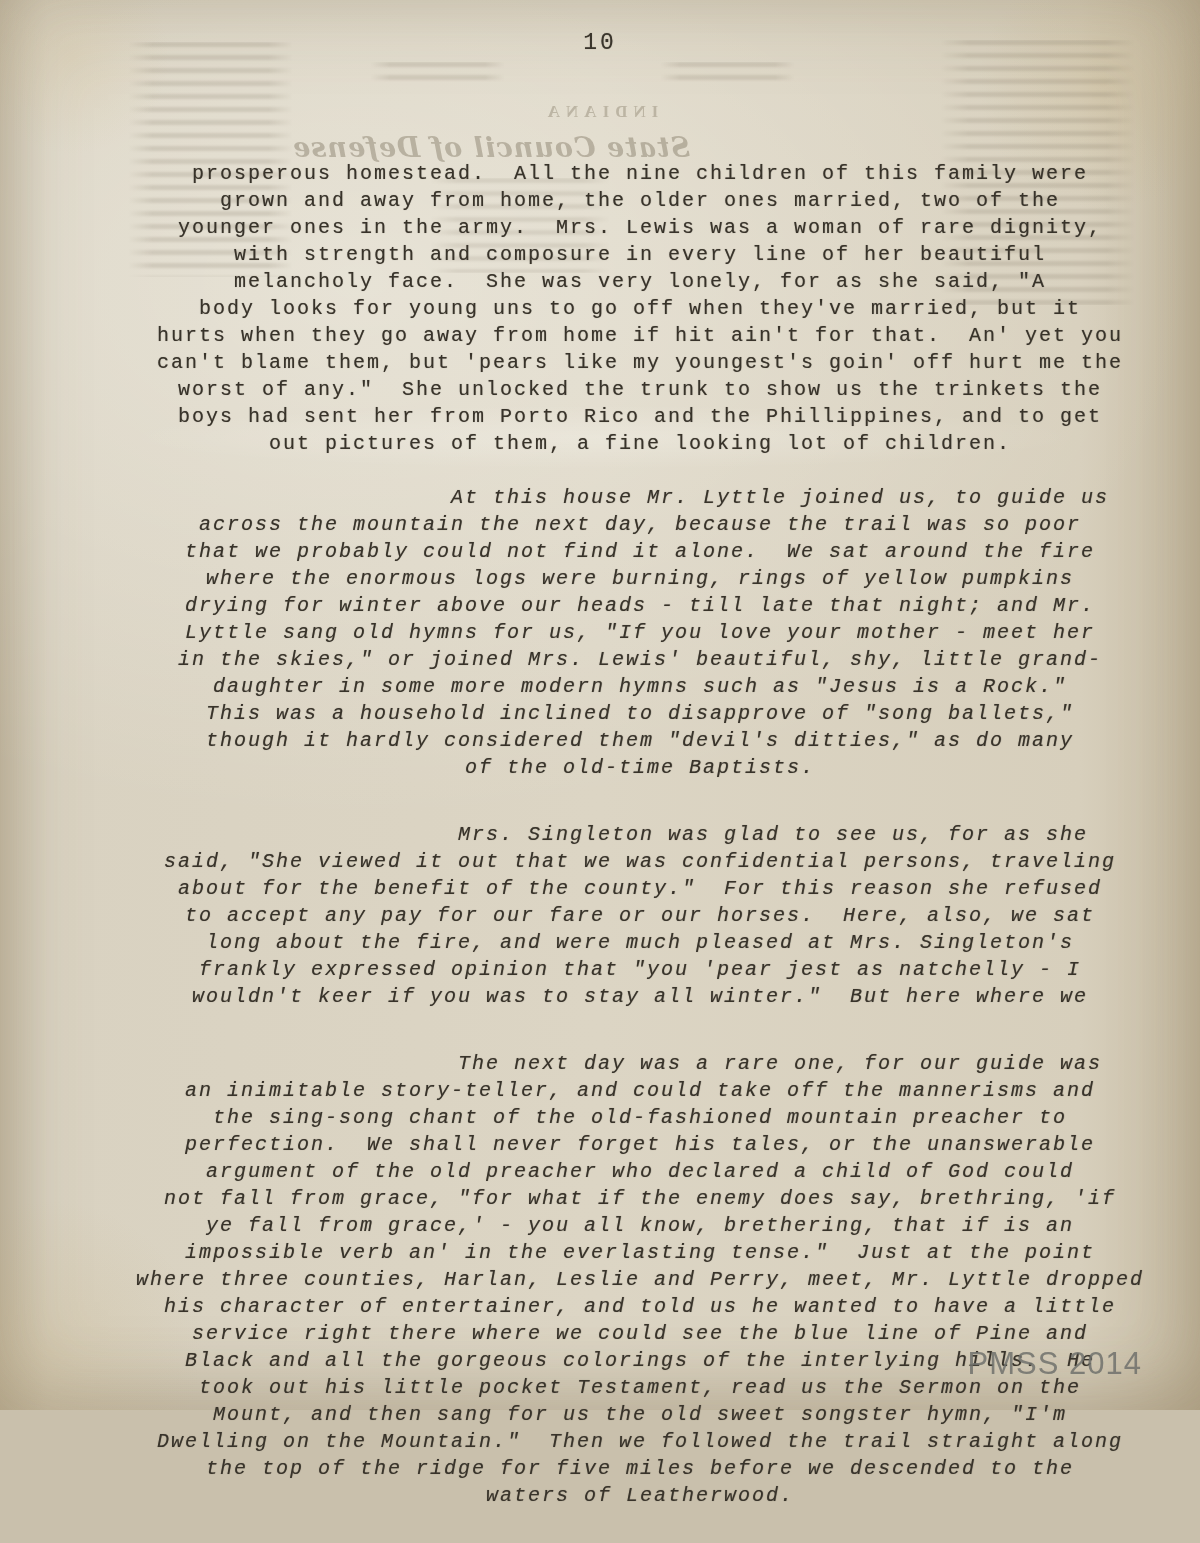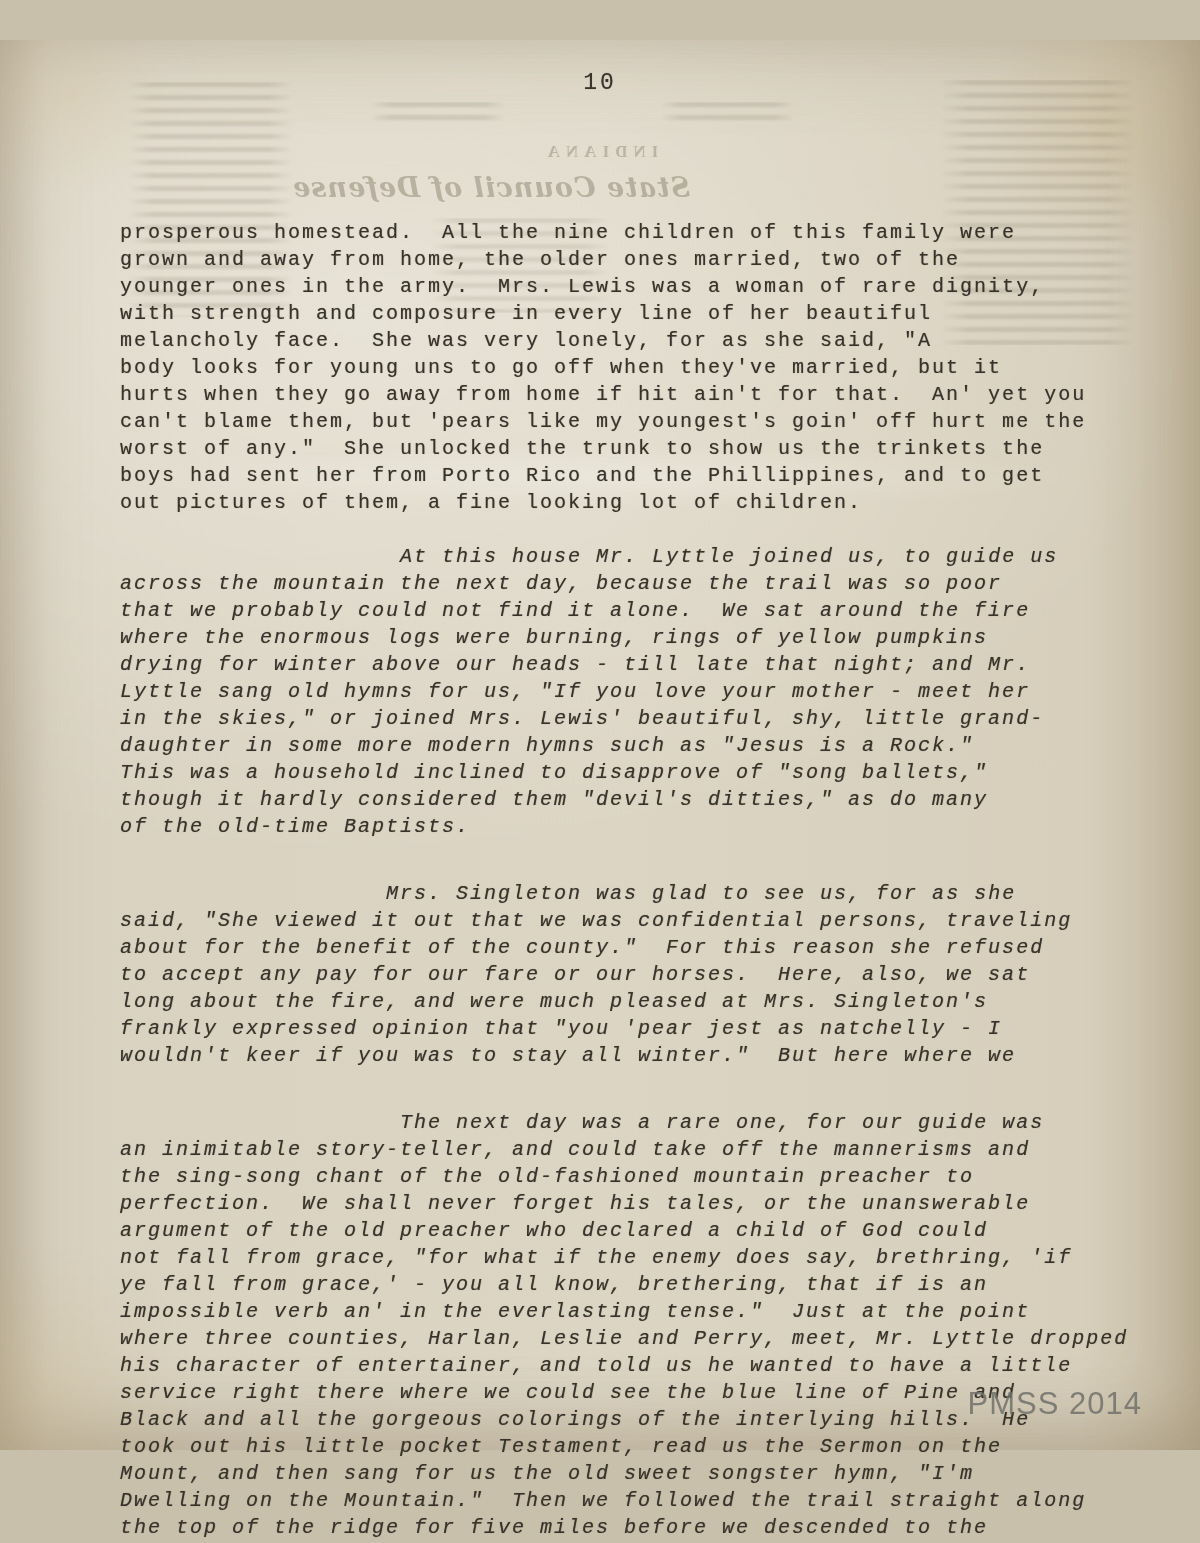--- a/index.html
+++ b/index.html
@@ -15,21 +15,20 @@
   }
   .page {
     position: relative;
     width: 1200px;
     height: 1410px;
     background:
       radial-gradient(ellipse 1400px 900px at 30% 20%, rgba(255,255,250,0.35), rgba(255,255,250,0) 60%),
       linear-gradient(90deg, #cfc6b2 0%, #d9d2c1 4%, #dcd5c4 50%, #d7cfbc 90%, #c8bda5 100%),
       #d8d0be;
     box-shadow: inset 0 0 90px rgba(120,100,65,0.28), inset 0 -25px 60px rgba(120,100,65,0.18);
-    margin-top: 40px;
   }
   
   .page::before {
     content: "";
     position: absolute;
     inset: 0;
     pointer-events: none;
     background:
       radial-gradient(circle 180px at 92% 6%, rgba(190,165,110,0.20), rgba(190,165,110,0) 70%),
       radial-gradient(circle 220px at 4% 96%, rgba(190,165,110,0.18), rgba(190,165,110,0) 70%),
@@ -96,28 +95,29 @@
   }
   .bleed-left-col   { top: 42px;  left: 128px; width: 165px; height: 235px; }
   .bleed-right-col  { top: 40px;  left: 940px; width: 195px; height: 265px; }
   .bleed-mid-a      { top: 62px;  left: 370px; width: 135px; height: 26px; }
   .bleed-mid-b      { top: 62px;  left: 660px; width: 135px; height: 26px; }
   .bleed-under-title{ top: 178px; left: 430px; width: 180px; height: 95px; opacity: 0.25; }
 
   
   .text-block {
     position: absolute;
-    top: 179px;
+    top: 160px;
     left: 120px;
     width: 1040px;
     color: #38332a;
     font-size: 20px;
     line-height: 27px;
     letter-spacing: 2px;
     text-shadow: 0 0 1px rgba(56,51,42,0.40), 0.4px 0.4px 0 rgba(56,51,42,0.18);
+    text-align: center;
   }
   .para {
     margin: 0;
     white-space: pre-wrap;
   }
   .para + .para { margin-top: 27px; font-style: italic; }
   .para.gap-lg  { margin-top: 40px; }
 
   .watermark {
     position: absolute;

